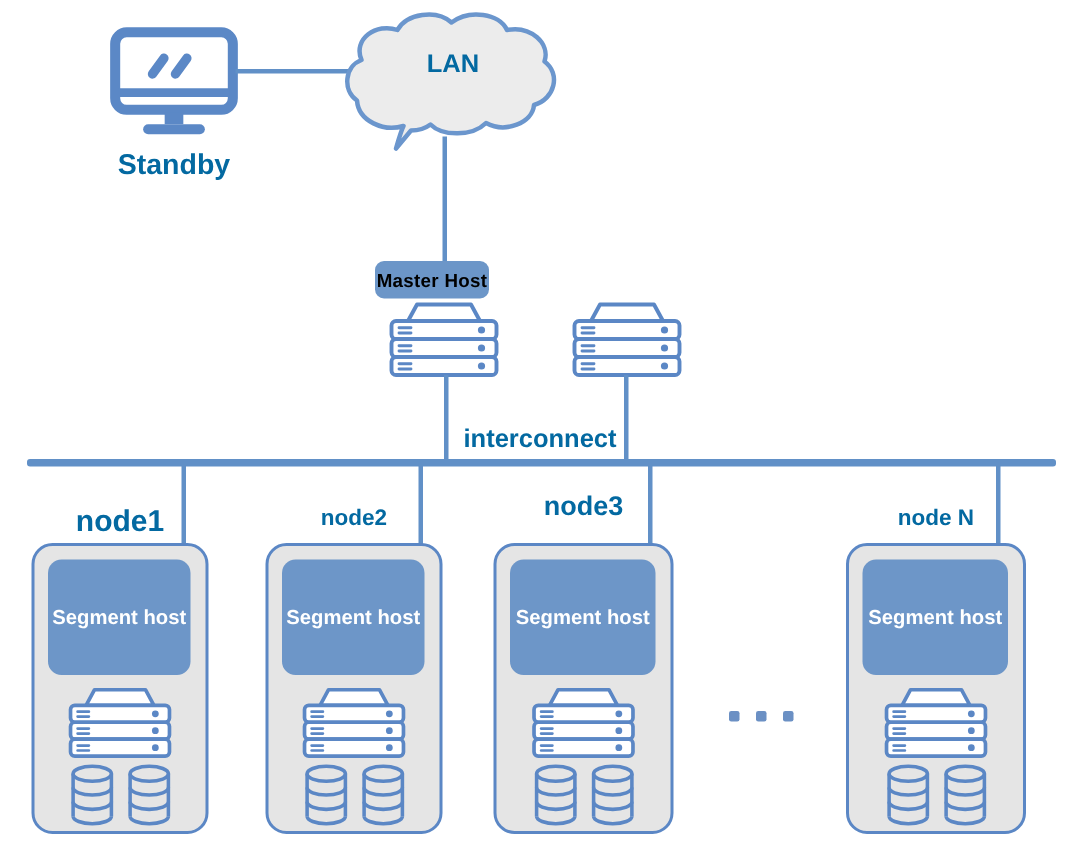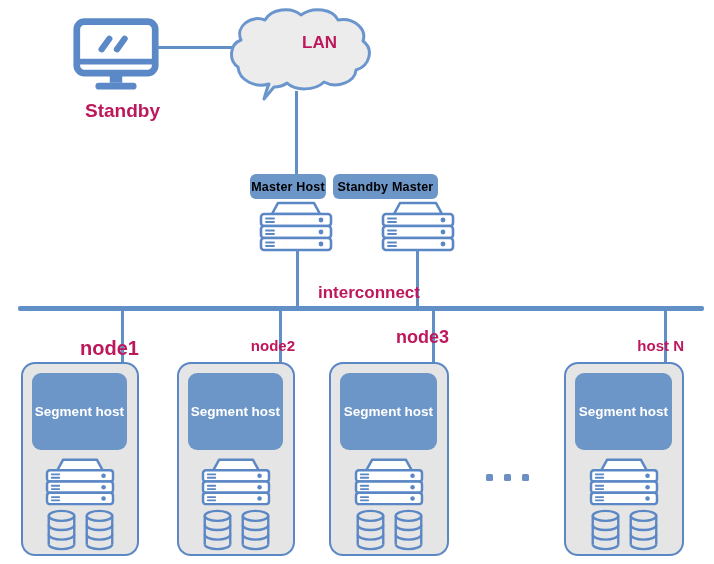--- a/index.html
+++ b/index.html
@@ -17,23 +17,23 @@
   .abs { position: absolute; }
 
   
   .vline { position: absolute; width: 3px; background: #6190c7; }
   .hline { position: absolute; height: 3px; background: #6190c7; }
   .bus   { position: absolute; height: 5px; background: #6190c7; border-radius: 2px; }
 
   
   .lbl {
     position: absolute;
-    color: #be185d;
+    color: #0369a1;
     font-weight: bold;
-    text-align: right;
+    text-align: center;
   }
 
   
   .badge {
     position: absolute;
     background: #6c96c8;
     color: #000000;
     font-weight: bold;
     border-radius: 6px;
     display: flex;
@@ -164,40 +164,39 @@
   </svg>
   <div class="lbl" style="left:267px; top:33px; width:70px; font-size:17px;">LAN</div>
 
   <div class="vline" style="left:295px; top:91px; height:85px;"></div>
 
   <div class="badge" style="left:250px; top:174px; width:76px; height:25px;">Master Host</div>
   <svg class="icon abs" style="left:258px; top:200px;" width="76" height="52">
     <use href="#sym-server"></use>
   </svg>
 
-  <div class="badge" style="left:333px; top:174px; width:105px; height:25px;">Standby Master</div>
   <svg class="icon abs" style="left:380px; top:200px;" width="76" height="52">
     <use href="#sym-server"></use>
   </svg>
 
   <div class="vline" style="left:296px; top:250px; height:58px;"></div>
   <div class="vline" style="left:416px; top:250px; height:58px;"></div>
 
   <div class="lbl" style="left:300px; top:283px; width:120px; font-size:17px;">interconnect</div>
   <div class="bus" style="left:18px; top:306px; width:686px;"></div>
 
   <div class="vline" style="left:121px; top:310px; height:54px;"></div>
   <div class="vline" style="left:279px; top:310px; height:54px;"></div>
   <div class="vline" style="left:432px; top:310px; height:54px;"></div>
   <div class="vline" style="left:664px; top:310px; height:54px;"></div>
 
   <div class="lbl" style="left:21px;  top:337px; width:118px; font-size:20px;">node1</div>
   <div class="lbl" style="left:177px; top:337px; width:118px; font-size:15px;">node2</div>
   <div class="lbl" style="left:329px; top:327px; width:120px; font-size:18px;">node3</div>
-  <div class="lbl" style="left:564px; top:337px; width:120px; font-size:15px;">host N</div>
+  <div class="lbl" style="left:564px; top:337px; width:120px; font-size:15px;">node N</div>
 
   <div class="node-box" style="left:21px;">
     <div class="segment-badge">Segment host</div>
     <svg class="icon node-server" width="72" height="49">
         <use href="#sym-server"></use>
       </svg>
     <div class="db-row">
       <svg class="icon" width="31" height="42">
           <use href="#sym-db"></use>
         </svg>

